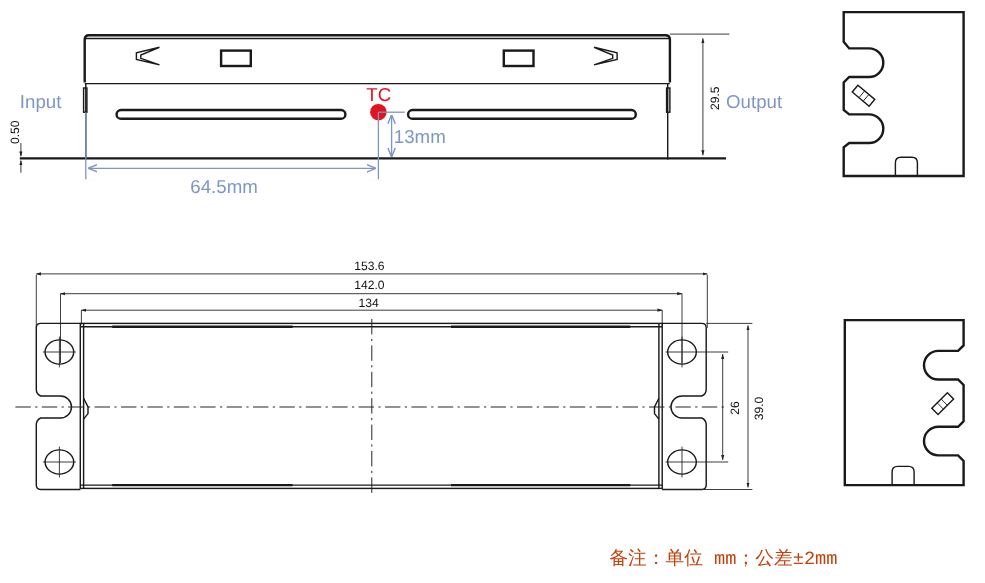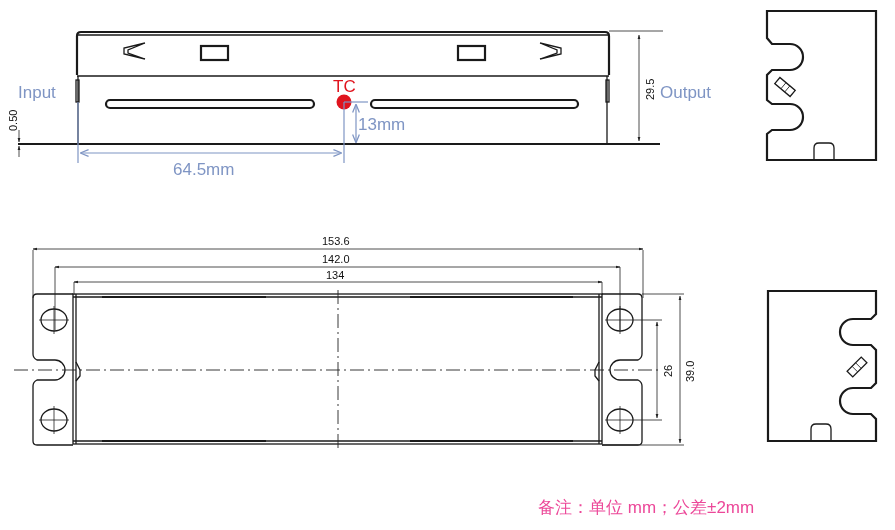--- a/index.html
+++ b/index.html
@@ -7,21 +7,21 @@
   svg { position: absolute; left: 0; top: 0; }
   .ln { stroke: #1a1a1a; fill: none; stroke-width: 1.3; }
   .lnb { stroke: #1a1a1a; fill: none; stroke-width: 2.2; }
   .thin { stroke: #222; fill: none; stroke-width: 0.8; }
   .dim { stroke: #222; fill: none; stroke-width: 0.8; }
   .blue { stroke: #7f95c4; fill: none; stroke-width: 1.2; }
   .center { stroke: #222; fill: none; stroke-width: 0.9; stroke-dasharray: 14 4 2 4; }
   .lbl-blue { fill: #7f95c4; font-family: "Liberation Sans", sans-serif; font-size: 17px; }
   .lbl-red { fill: #e0141e; font-family: "Liberation Sans", sans-serif; font-size: 17px; }
   .lbl-dim { fill: #111; font-family: "Liberation Sans Narrow", "Liberation Sans", sans-serif; font-size: 11px; }
-  .note { position: absolute; left: 538px; top: 496px; font-family: Liberation Sans, sans-serif; font-size: 17px; color: #ec4899; white-space: nowrap; }
+  .note { position: absolute; left: 554px; top: 496px; font-family: Liberation Mono, monospace; font-size: 17px; color: #c2410c; white-space: nowrap; }
 </style>
 </head>
 <body>
 
 <svg width="895" height="530" viewBox="0 0 895 530">
   <defs>
     <marker id="arr" viewBox="0 0 10 10" refX="9" refY="5" markerWidth="6" markerHeight="6" orient="auto-start-reverse">
       <path d="M0,2 L10,5 L0,8 z" fill="#222"></path>
     </marker>
     <marker id="arrb" viewBox="0 0 10 10" refX="9" refY="5" markerWidth="7" markerHeight="7" orient="auto-start-reverse">

